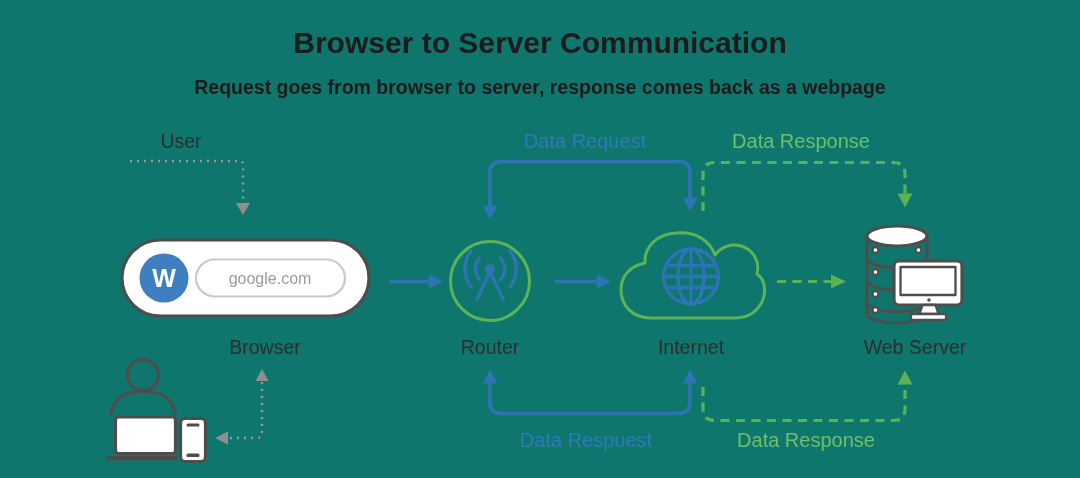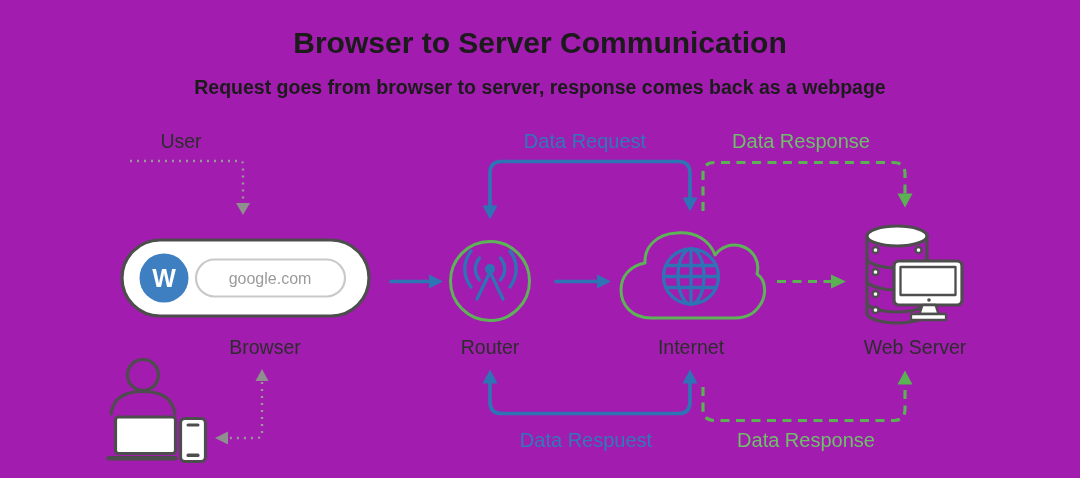--- a/index.html
+++ b/index.html
@@ -1,18 +1,18 @@
 <!DOCTYPE html>
 <html><head>
 <meta charset="utf-8">
 <style>
   html, body { margin: 0; padding: 0; background: #ffffff; }
   .stage {
     width: 1080px; height: 478px; position: relative;
-    background: #a21caf; overflow: hidden;
+    background: #0f766e; overflow: hidden;
     font-family: "Liberation Sans", sans-serif;
   }
   svg { display: block; }
   text { font-family: "Liberation Sans", sans-serif; }
   .title    { font-size: 30px; font-weight: bold; fill: #1b1b1b; }
   .subtitle { font-size: 19.5px; font-weight: bold; fill: #1b1b1b; }
   .node-label { font-size: 19.5px; fill: #2d2d2d; }
   .flow-blue  { font-size: 20px; fill: #3178b8; }
   .flow-green { font-size: 20px; fill: #6fbf68; }
   .url-text { font-size: 16px; fill: #9b9b9b; }

